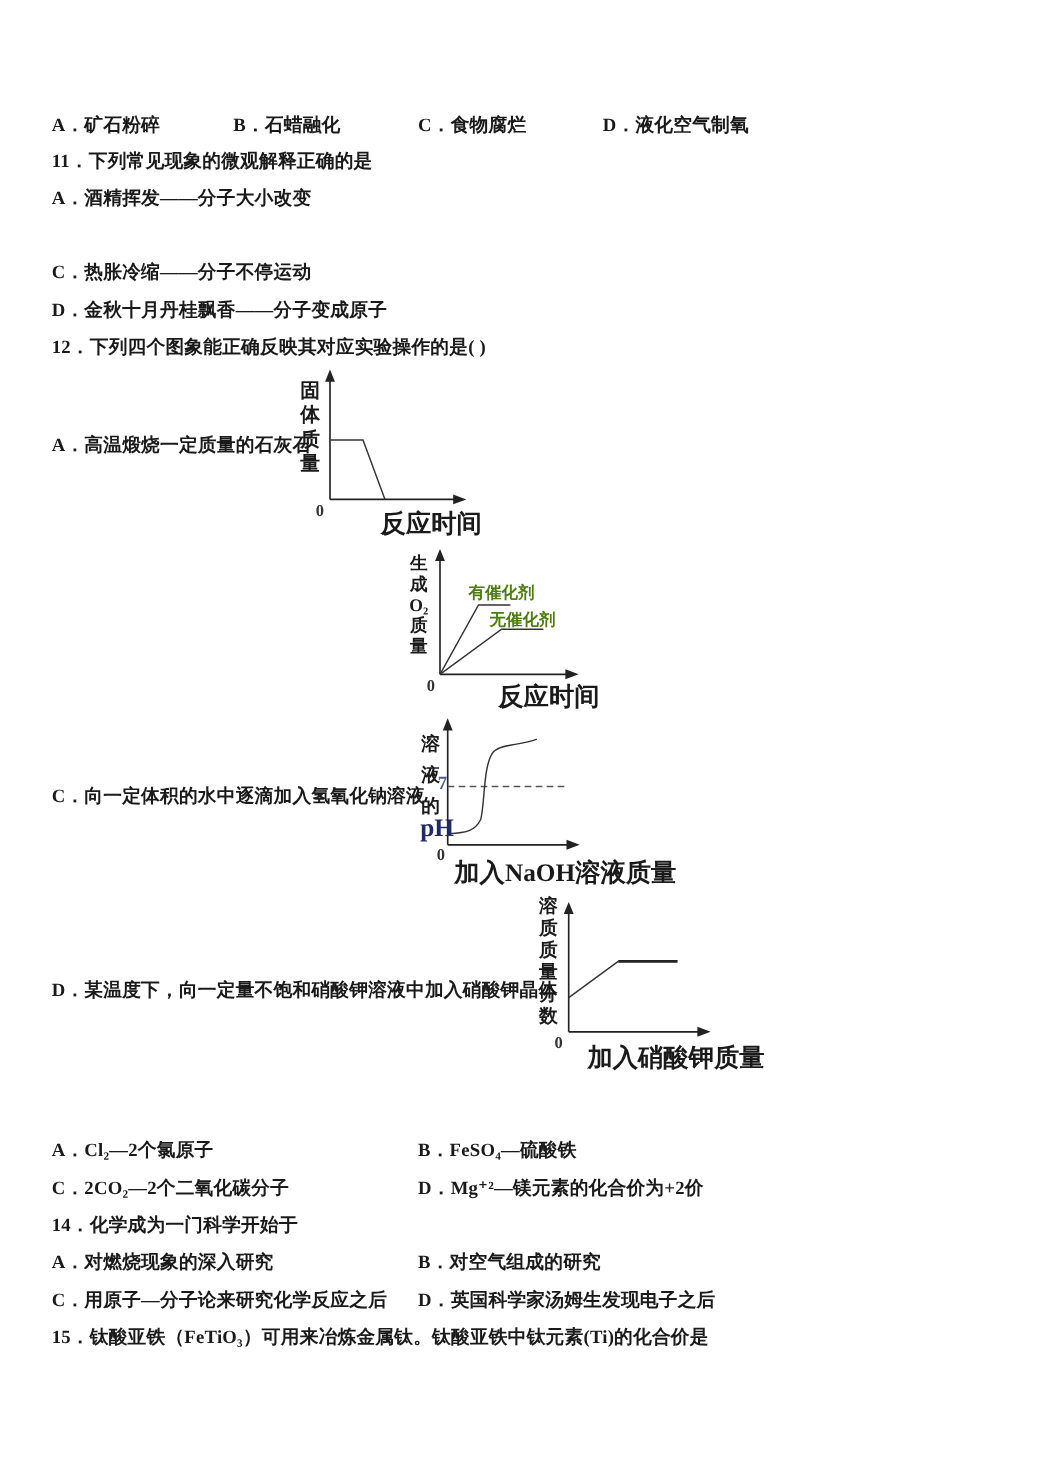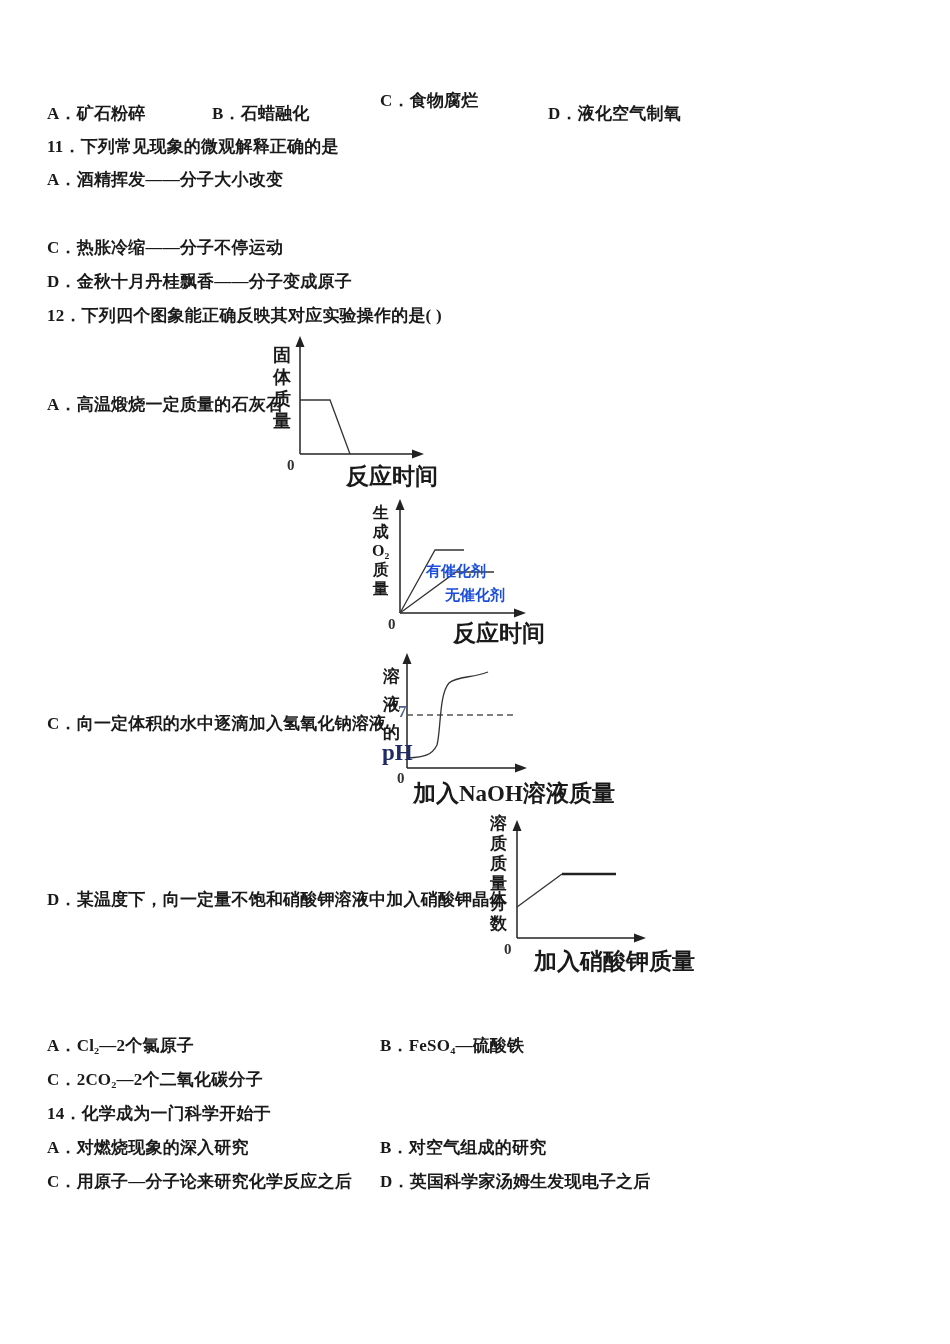--- a/index.html
+++ b/index.html
@@ -15,32 +15,32 @@
   .graph svg{position:absolute;left:0;top:0;}
   .gline{stroke:#222;stroke-width:1.5;fill:none;}
   .gthin{stroke:#333;stroke-width:1.3;fill:none;}
   .garrow{fill:#222;}
   .vlabel{
     position:absolute;display:flex;flex-direction:column;align-items:center;
     font-weight:700;color:#1a1a1a;white-space:nowrap;
   }
   .glabel{position:absolute;white-space:nowrap;font-weight:700;color:#1a1a1a;font-size:23px;}
   .origin{font-size:15px;color:#333;font-weight:700;}
-  .legend{position:absolute;white-space:nowrap;font-weight:700;font-size:15px;color:#1d4ed8;margin-top:32px;}
+  .legend{position:absolute;white-space:nowrap;font-weight:700;font-size:15px;color:#4d7c0f;}
   .ph{color:#1f2a66;font-weight:800;}
   .tick7{color:#51608a;font-weight:700;font-size:17px;}
 </style>
 </head>
 <body>
 
 <div class="page">
 
   <div class="line" style="left:47px;top:103px">A．矿石粉碎</div>
   <div class="line" style="left:212px;top:103px">B．石蜡融化</div>
-  <div class="line" style="left:380px;top:90px">C．食物腐烂</div>
+  <div class="line" style="left:380px;top:103px">C．食物腐烂</div>
   <div class="line" style="left:548px;top:103px">D．液化空气制氧</div>
 
   <div class="line" style="left:47px;top:136px">11．下列常见现象的微观解释正确的是</div>
   <div class="line" style="left:47px;top:169px">A．酒精挥发——分子大小改变</div>
   <div class="line" style="left:47px;top:237px">C．热胀冷缩——分子不停运动</div>
   <div class="line" style="left:47px;top:271px">D．金秋十月丹桂飘香——分子变成原子</div>
 
   <div class="line" style="left:47px;top:305px">12．下列四个图象能正确反映其对应实验操作的是( )</div>
 
   <div class="line" style="left:47px;top:394px">A．高温煅烧一定质量的石灰石</div>
@@ -127,21 +127,23 @@
       <span>分</span>
       <span>数</span>
     </div>
     <div class="glabel origin" style="left:16px;top:131px">0</div>
     <div class="glabel" style="left:46px;top:136px">加入硝酸钾质量</div>
   </div>
 
   <div class="line" style="left:47px;top:1035px">A．Cl₂—2个氯原子</div>
   <div class="line" style="left:380px;top:1035px">B．FeSO₄—硫酸铁</div>
   <div class="line" style="left:47px;top:1069px">C．2CO₂—2个二氧化碳分子</div>
+  <div class="line" style="left:380px;top:1069px">D．Mg⁺²—镁元素的化合价为+2价</div>
 
   <div class="line" style="left:47px;top:1103px">14．化学成为一门科学开始于</div>
   <div class="line" style="left:47px;top:1137px">A．对燃烧现象的深入研究</div>
   <div class="line" style="left:380px;top:1137px">B．对空气组成的研究</div>
   <div class="line" style="left:380px;top:1171px">D．英国科学家汤姆生发现电子之后</div>
   <div class="line" style="left:47px;top:1171px">C．用原子—分子论来研究化学反应之后</div>
 
+  <div class="line" style="left:47px;top:1205px">15．钛酸亚铁（FeTiO₃）可用来冶炼金属钛。钛酸亚铁中钛元素(Ti)的化合价是</div>
 
 </div>
 
 </body></html>

